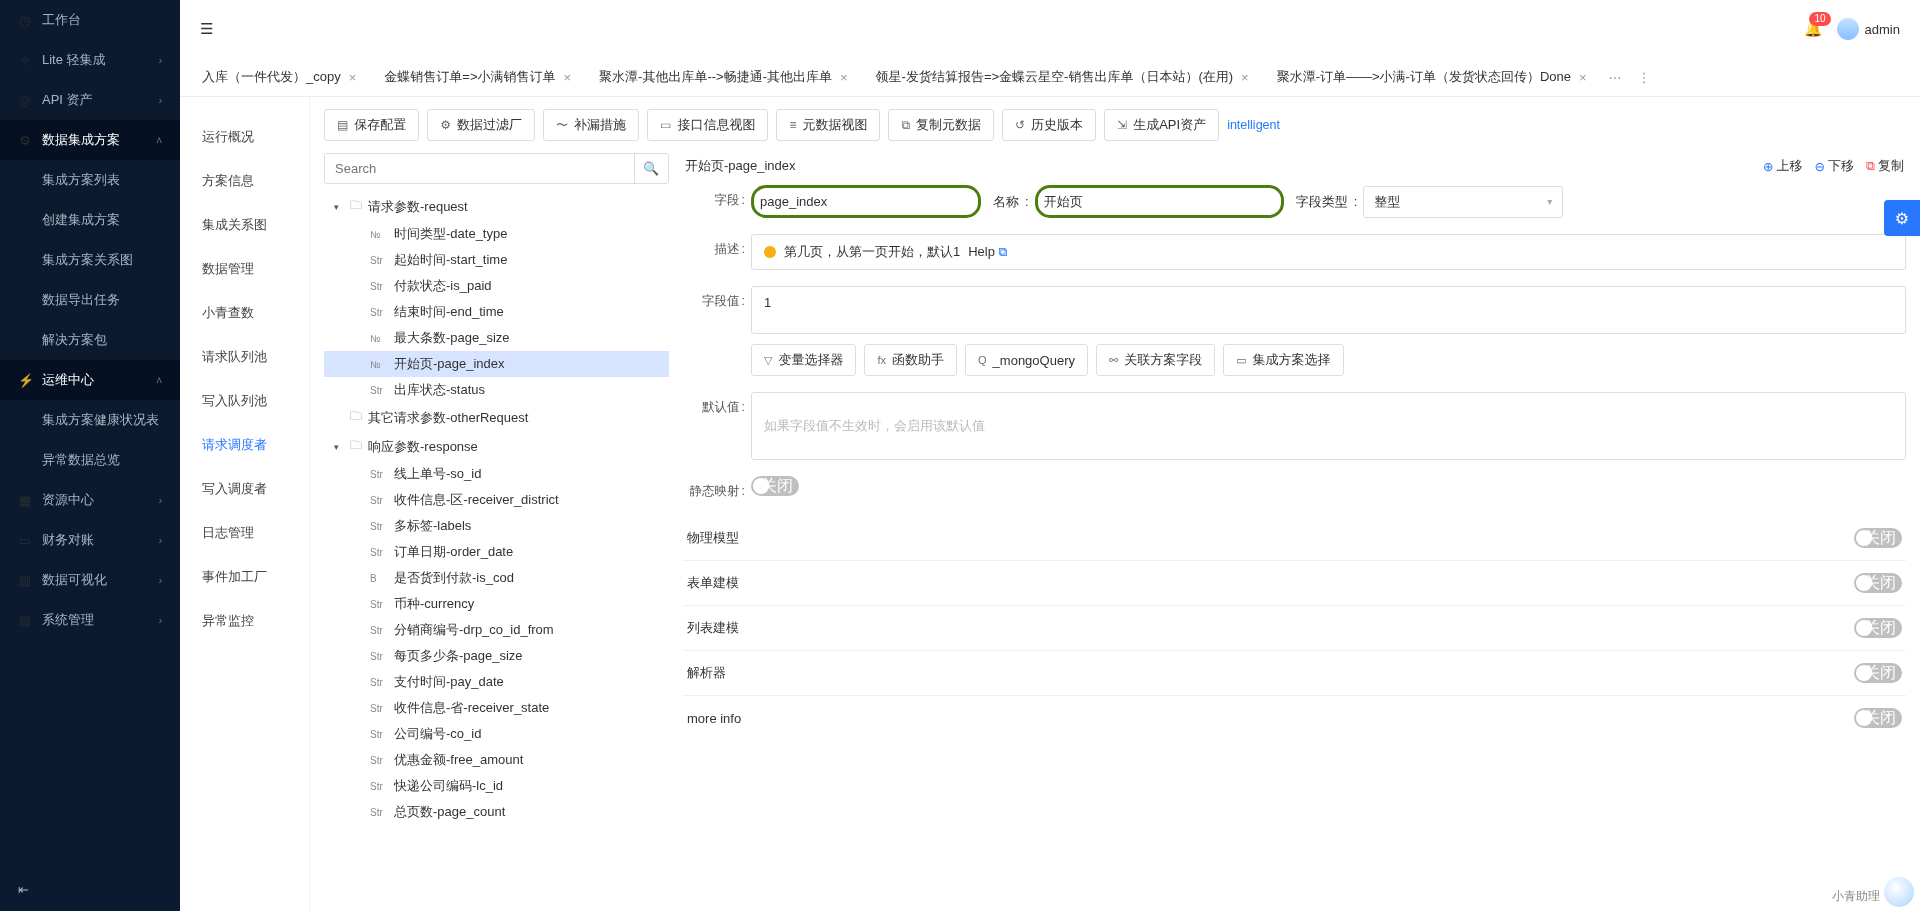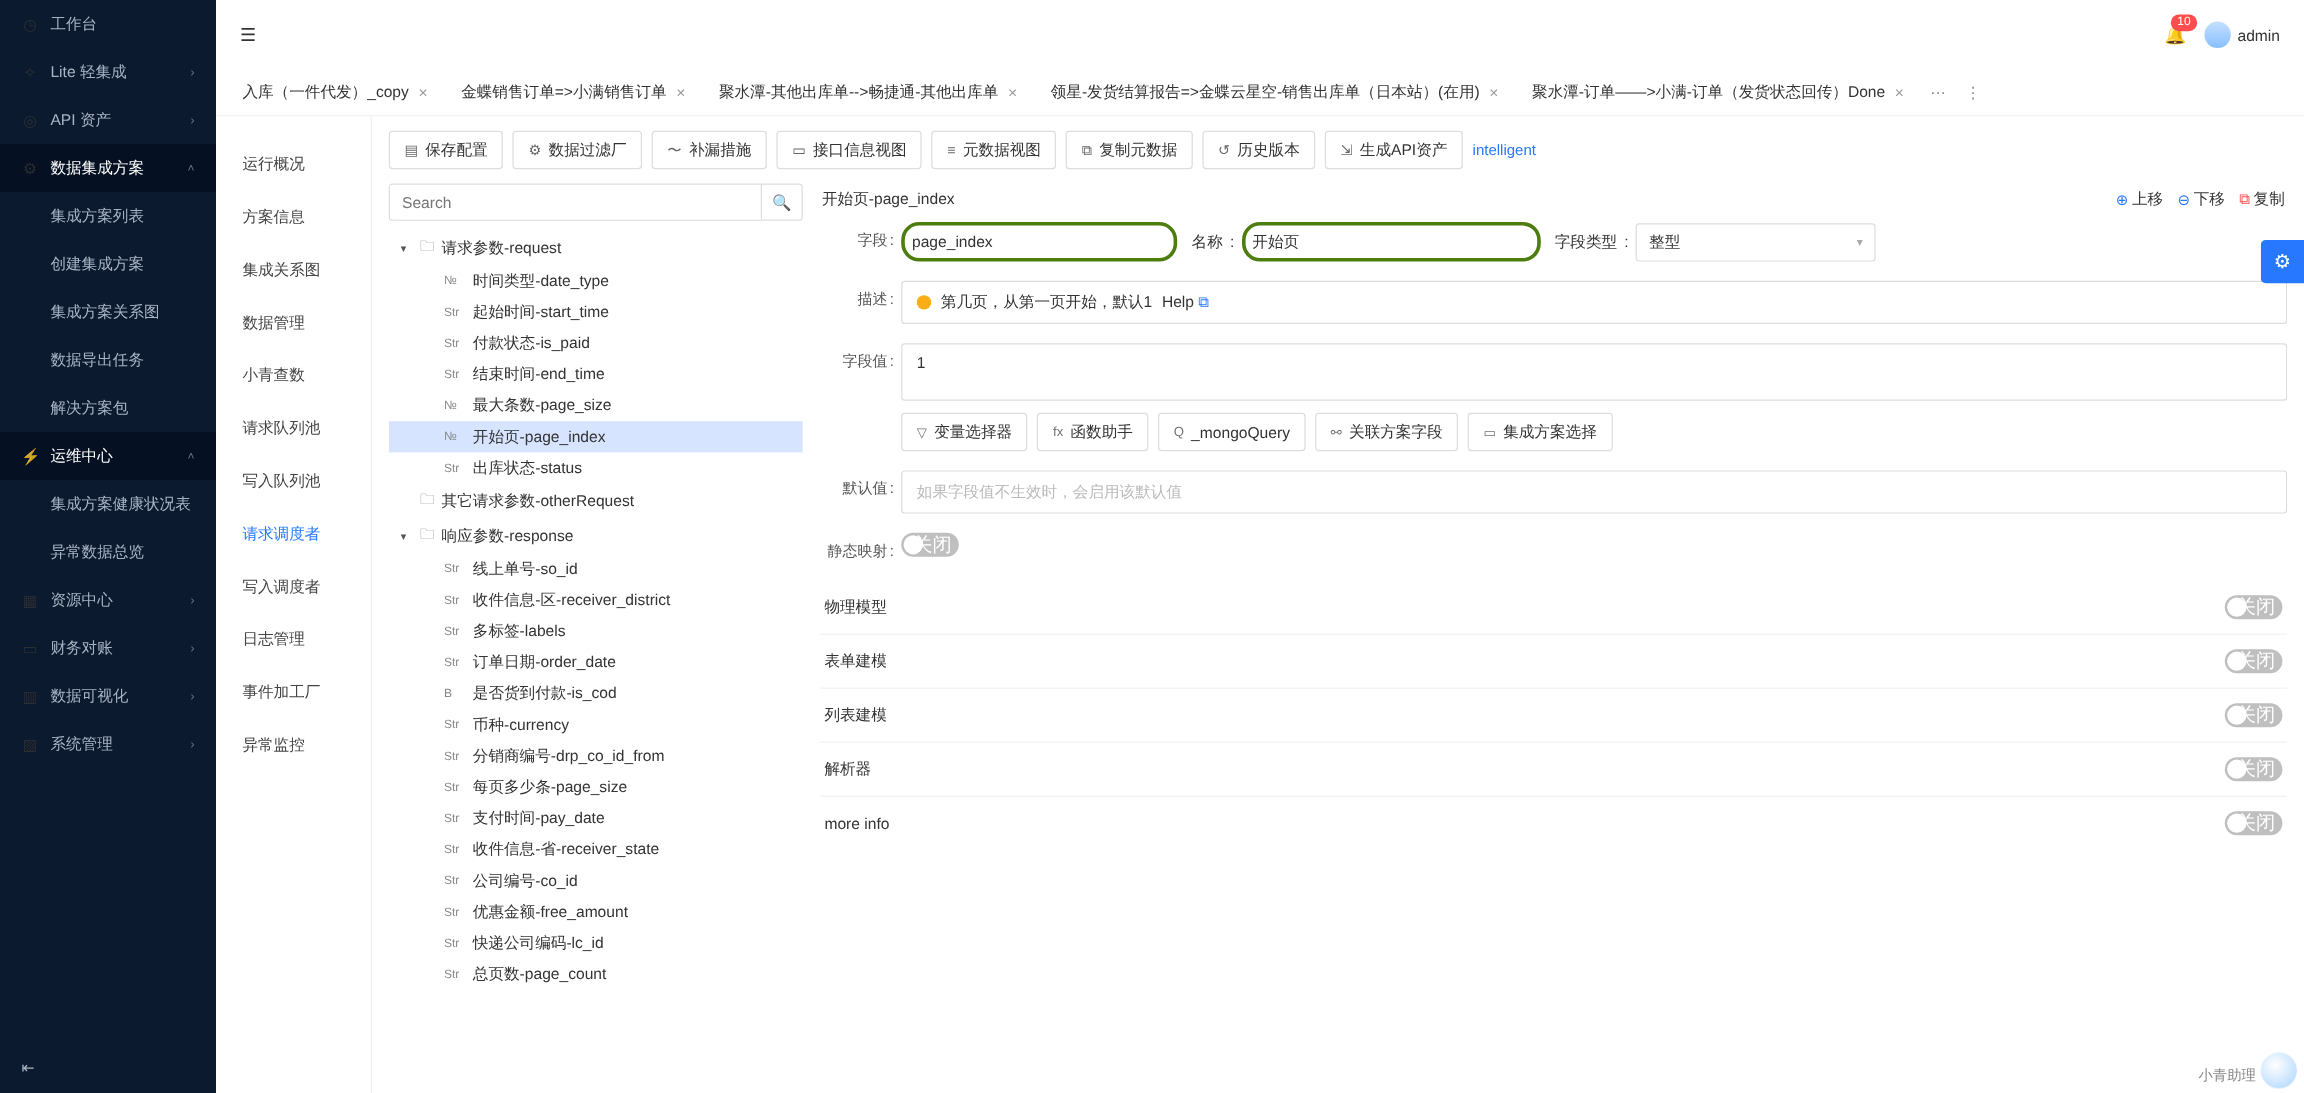--- a/index.html
+++ b/index.html
@@ -71,21 +71,21 @@
 .input{border:3px solid #4d7c0f;border-radius:15px;padding:6px 6px;font-size:13px;outline:none}
 .input.w-md{width:230px}.input.w-sm{width:249px}
 .select{border:1px solid #ddd;border-radius:3px;padding:6px 10px;display:flex;align-items:center;justify-content:space-between;gap:2px;cursor:pointer;min-width:200px}
 .select .chev{font-size:10px;color:#aaa}
 .info-box{border:1px solid #ddd;border-radius:3px;padding:8px 12px;display:flex;align-items:center;gap:8px;flex:1}
 .info-box .dot{width:12px;height:12px;border-radius:50%;background:#faad14;flex-shrink:0}
 .textarea{border:1px solid #ddd;border-radius:3px;padding:8px 12px;min-height:48px;flex:1}
 .chip-row{display:flex;gap:8px;flex-wrap:wrap}
 .chip{border:1px solid #ddd;border-radius:3px;padding:6px 12px;cursor:pointer;display:flex;align-items:center;gap:6px;font-size:12.5px;color:#444}
 .chip .ci{font-size:11px;opacity:.7}
-.placeholder-input{border:1px solid #ddd;border-radius:3px;padding:8px 12px;color:#bbb;flex:1}
+.placeholder-input{border:1px solid #ddd;border-radius:3px;padding:24px 12px;color:#bbb;flex:1}
 .toggle{width:48px;height:20px;border-radius:10px;background:#bfbfbf;position:relative;cursor:pointer;display:flex;align-items:center;justify-content:flex-end;padding:0 6px}
 .toggle .knob{position:absolute;left:2px;top:2px;width:16px;height:16px;border-radius:50%;background:#fff}
 .toggle .tlabel{font-size:16px;color:#fff}
 .section{display:flex;align-items:center;justify-content:space-between;padding:12px 4px;border-top:1px solid #f0f0f0;font-size:13px}
 .section:first-of-type{border-top:none}
 .float-gear{position:fixed;right:0;top:200px;width:36px;height:36px;background:#2878ff;color:#fff;display:flex;align-items:center;justify-content:center;border-radius:4px 0 0 4px;cursor:pointer;font-size:16px}
 .assistant-bar{position:fixed;right:40px;bottom:6px;font-size:12px;color:#888}
 .assistant-icon{position:fixed;right:6px;bottom:4px;width:30px;height:30px;border-radius:50%;background:radial-gradient(circle at 40% 35%,#fff,#a8d4ff);cursor:pointer}
 ::-webkit-scrollbar{width:6px;height:6px}::-webkit-scrollbar-thumb{background:#ccc;border-radius:3px}
 </style>

